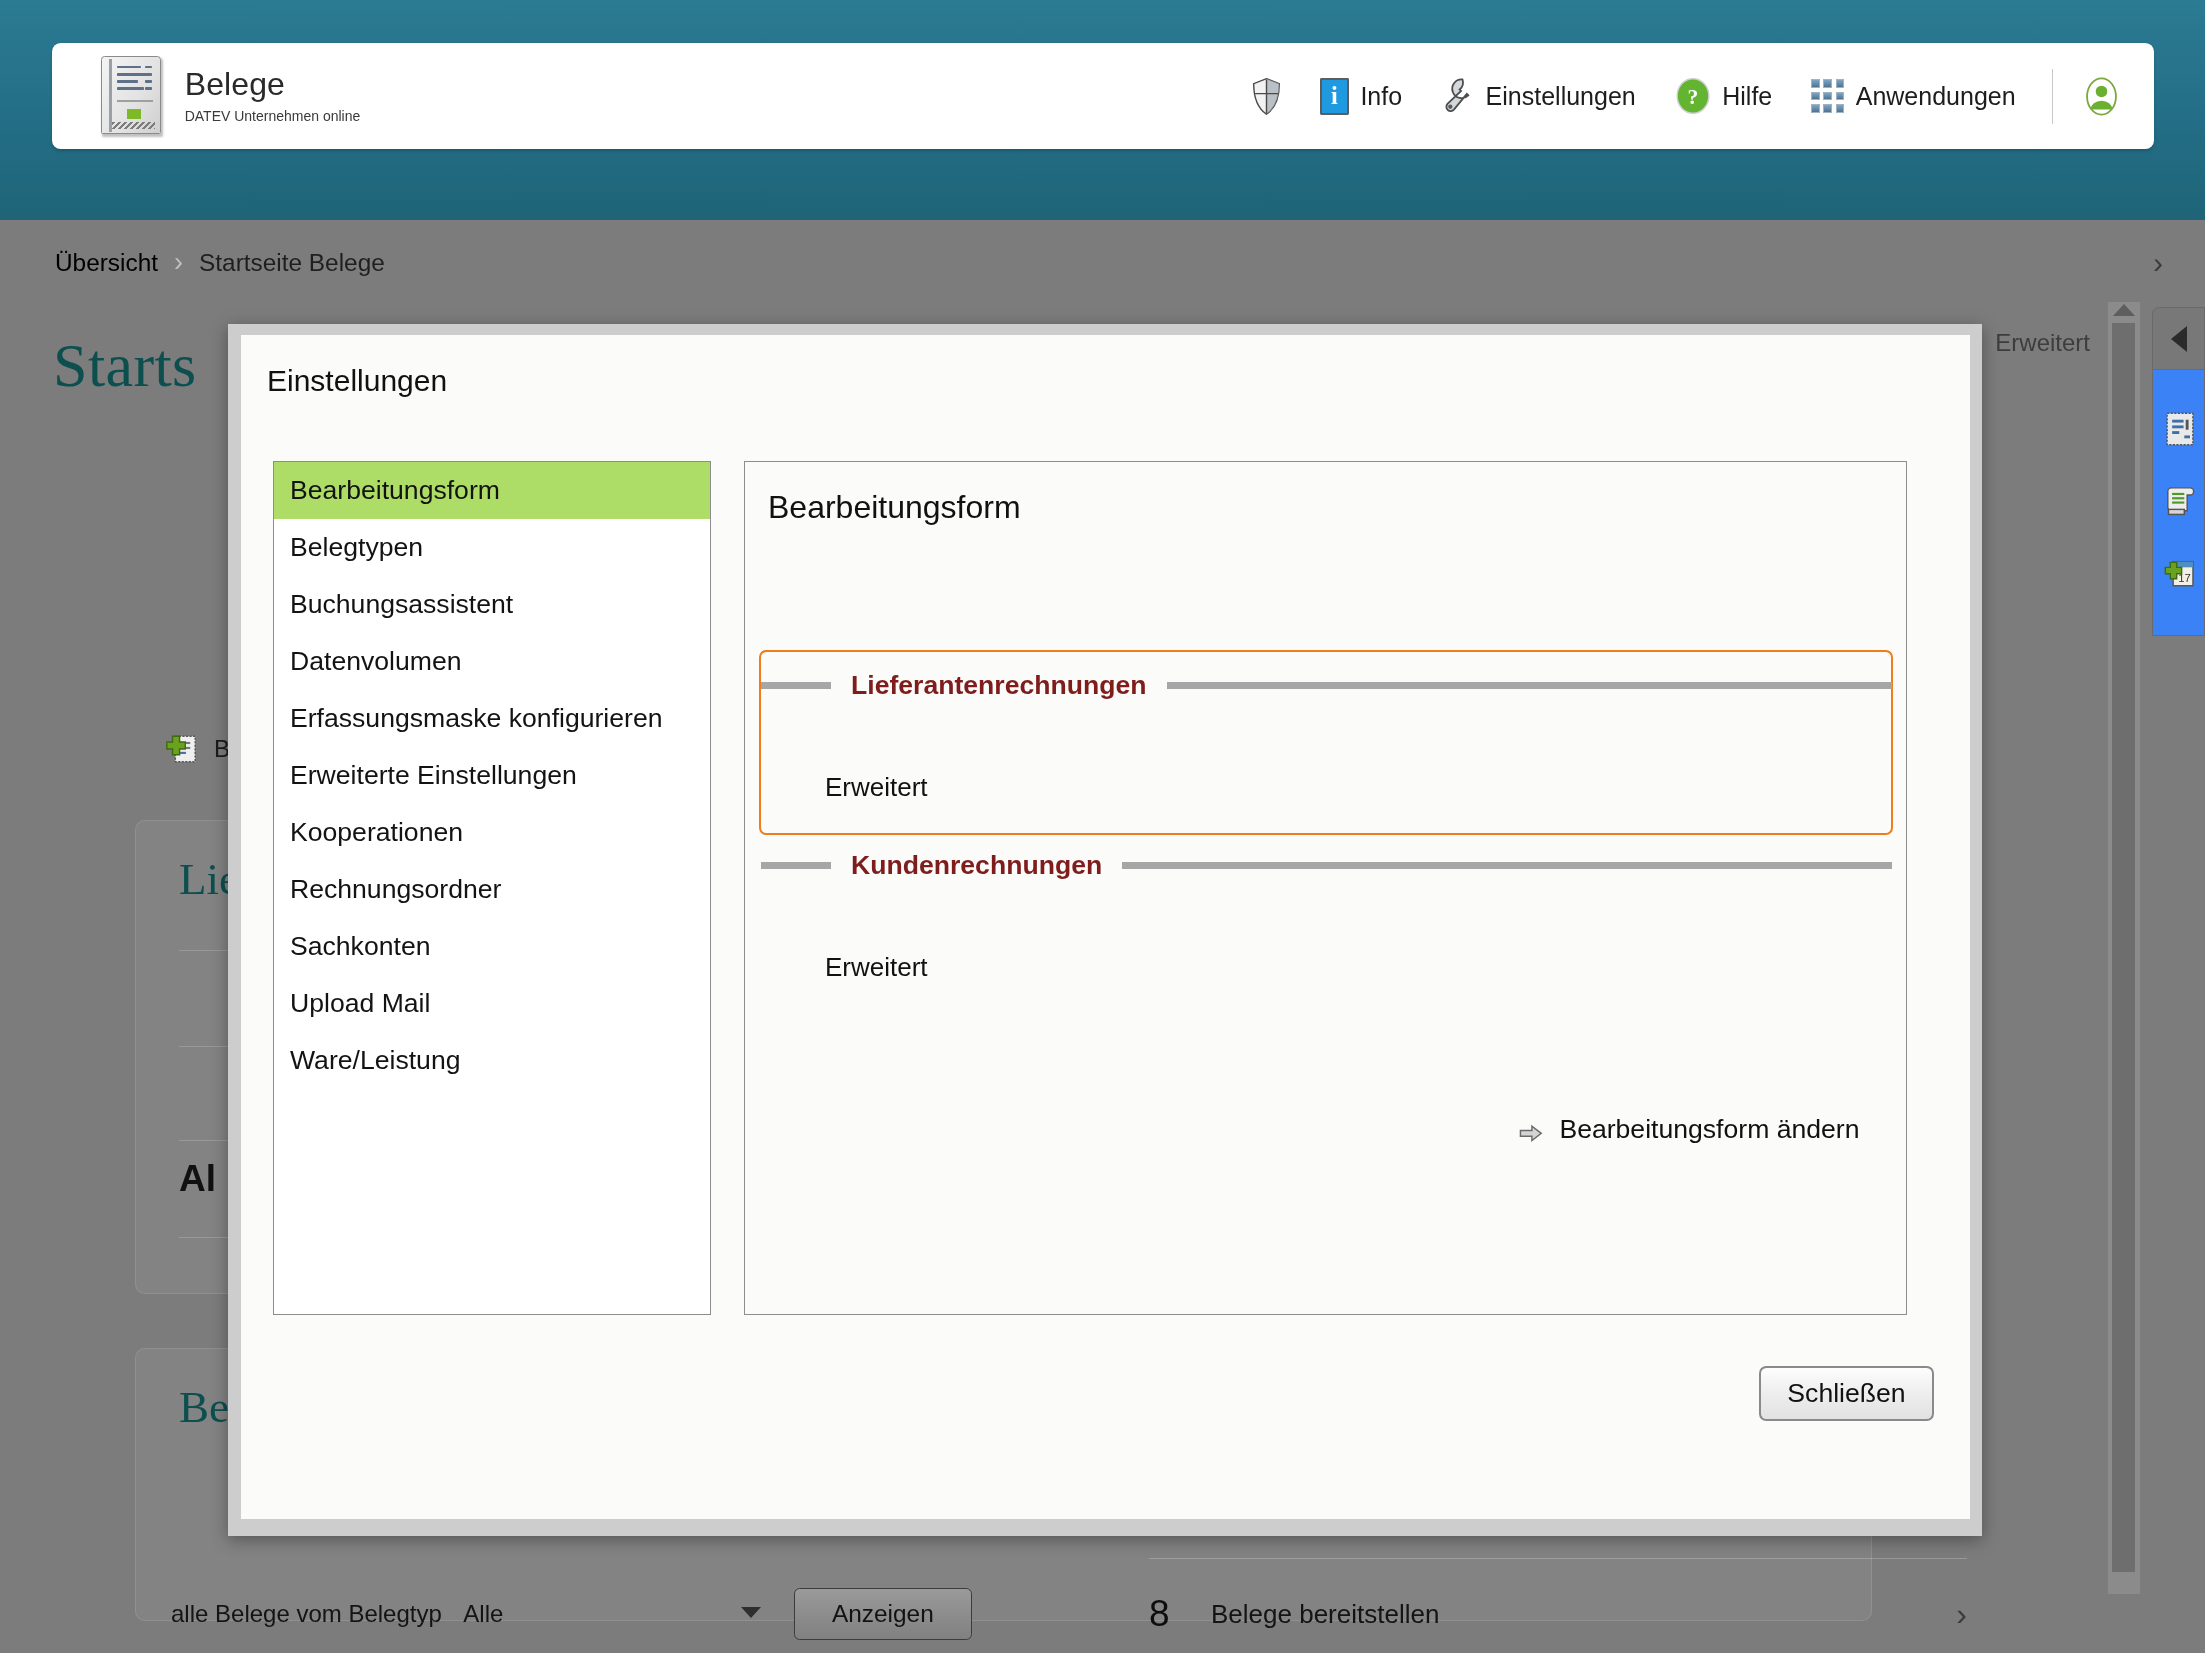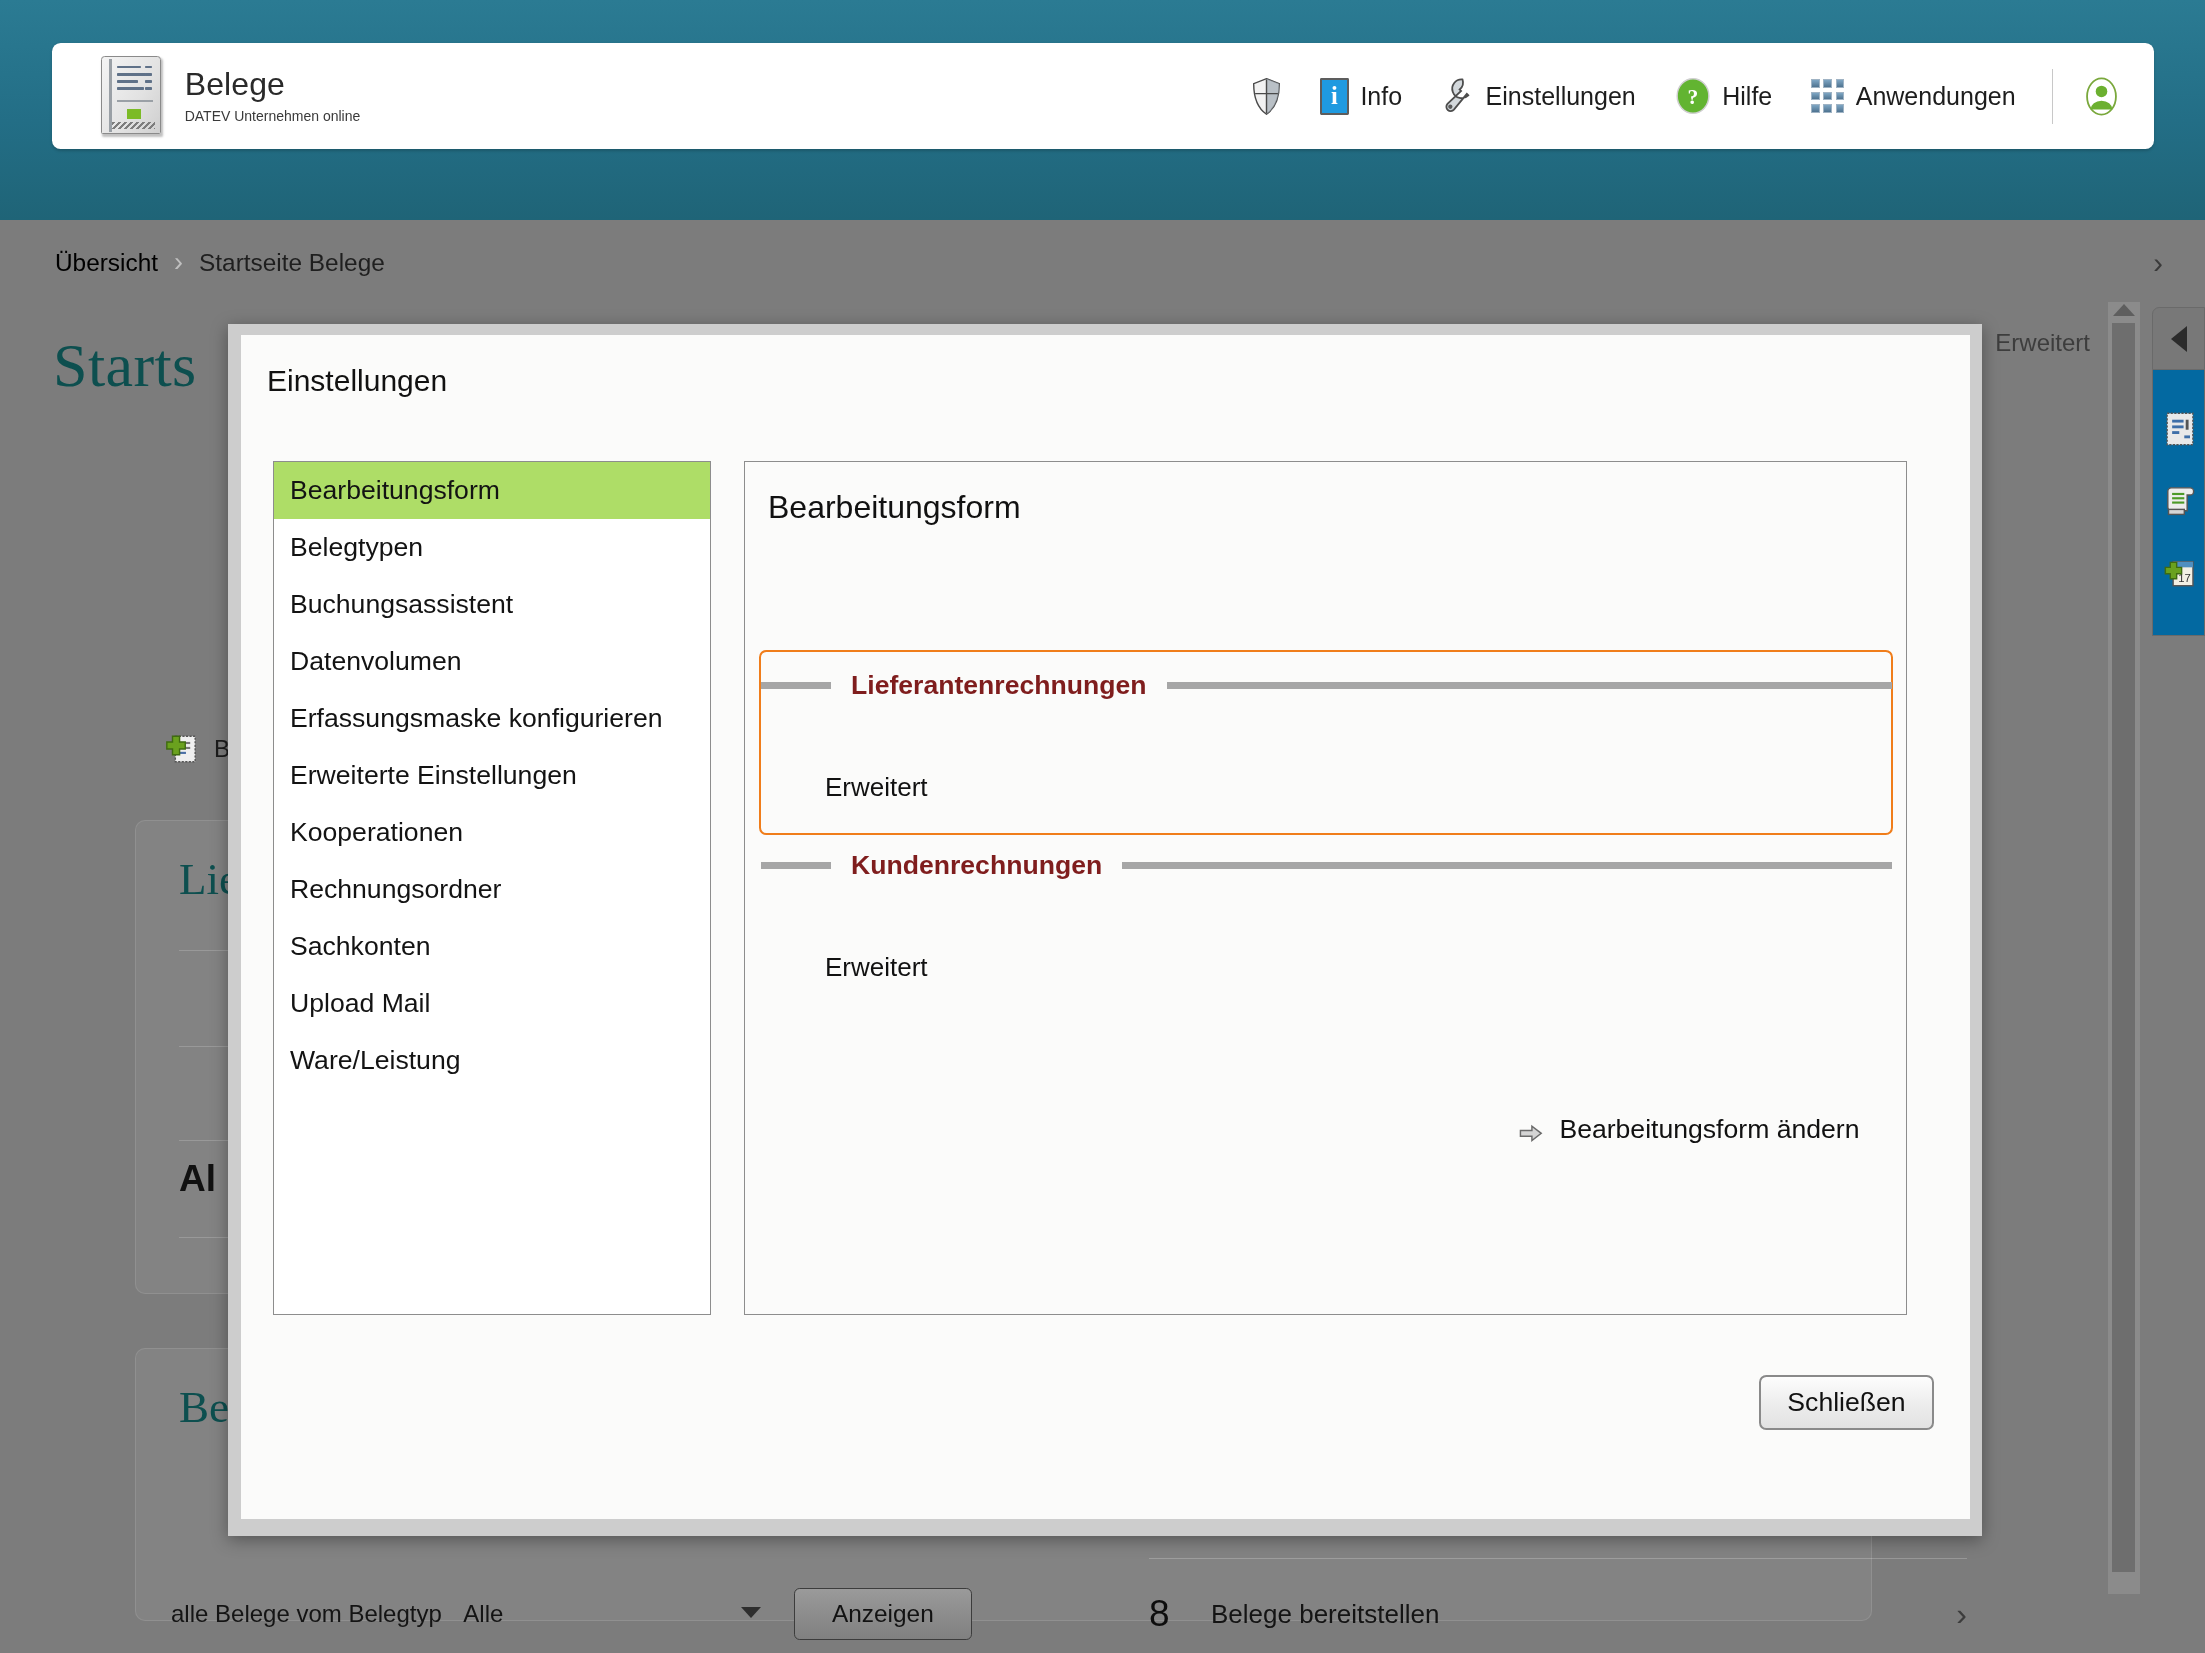--- a/index.html
+++ b/index.html
@@ -135,21 +135,21 @@
   .vscroll-up { position: absolute; left: 2113px; top: 304px; width: 0; height: 0;
     border-left: 11.5px solid transparent; border-right: 11.5px solid transparent; border-bottom: 12.2px solid #5e5e5e; }
   .vscroll-thumb { position: absolute; left: 2112px; top: 323px; width: 23px; height: 1249px; background: #6e6e6e; }
 
   .rail { position: absolute; left: 2152px; top: 307px; width: 53px; }
   .rail-btn {
     width: 53px; height: 63px; background: #787878; border: 0.7px solid #6a6a6a;
     border-radius: 7.2px 0 0 0; display: flex; align-items: center; justify-content: center;
   }
   .rail-caret { width: 0; height: 0; border-top: 13px solid transparent; border-bottom: 13px solid transparent; border-right: 16px solid #2b2b2b; }
-  .rail-list { width: 53px; background: #0369a1; border: 0.7px solid #6a6a6a; border-top: none; padding: 24.4px 0 24.4px 0; }
+  .rail-list { width: 53px; background: #3b82f6; border: 0.7px solid #6a6a6a; border-top: none; padding: 24.4px 0 24.4px 0; }
   .rail-ico { width: 53px; height: 72px; display: flex; align-items: center; justify-content: center; }
 
   
   .modal-shadow {
     position: absolute; left: 228px; top: 324px; width: 1754px; height: 1212px;
     background: #cdcdcd;
     box-shadow: 0 4.3px 16px rgba(0,0,0,.35);
   }
   .modal {
     position: absolute; left: 241px; top: 335px; width: 1729px; height: 1184px;
@@ -185,21 +185,21 @@
 
   .sec-val { position: absolute; font-size: 26px; color: #111; }
 
   .change-link {
     position: absolute; left: 774px; top: 652px; display: flex; align-items: flex-end; gap: 16px; cursor: pointer;
   }
   .change-txt { font-size: 26.6px; color: #111; }
 
   .modal-footer { position: absolute; left: 0; top: 1014px; width: 1729px; height: 129px; }
   .btn-close {
-    position: absolute; right: 36px; top: 26px; width: 175px; height: 55px;
+    position: absolute; right: 36px; top: 17px; width: 175px; height: 55px;
     background: linear-gradient(180deg,#fdfdfd 0%,#ededed 52%,#e2e2e2 100%);
     border: 2.2px solid #8a8a8a; border-radius: 7.2px;
     display: flex; align-items: center; justify-content: center;
     font-size: 26.6px; color: #111; cursor: pointer;
   }
 </style>
 </head>
 <body>
 
 <div id="root">

